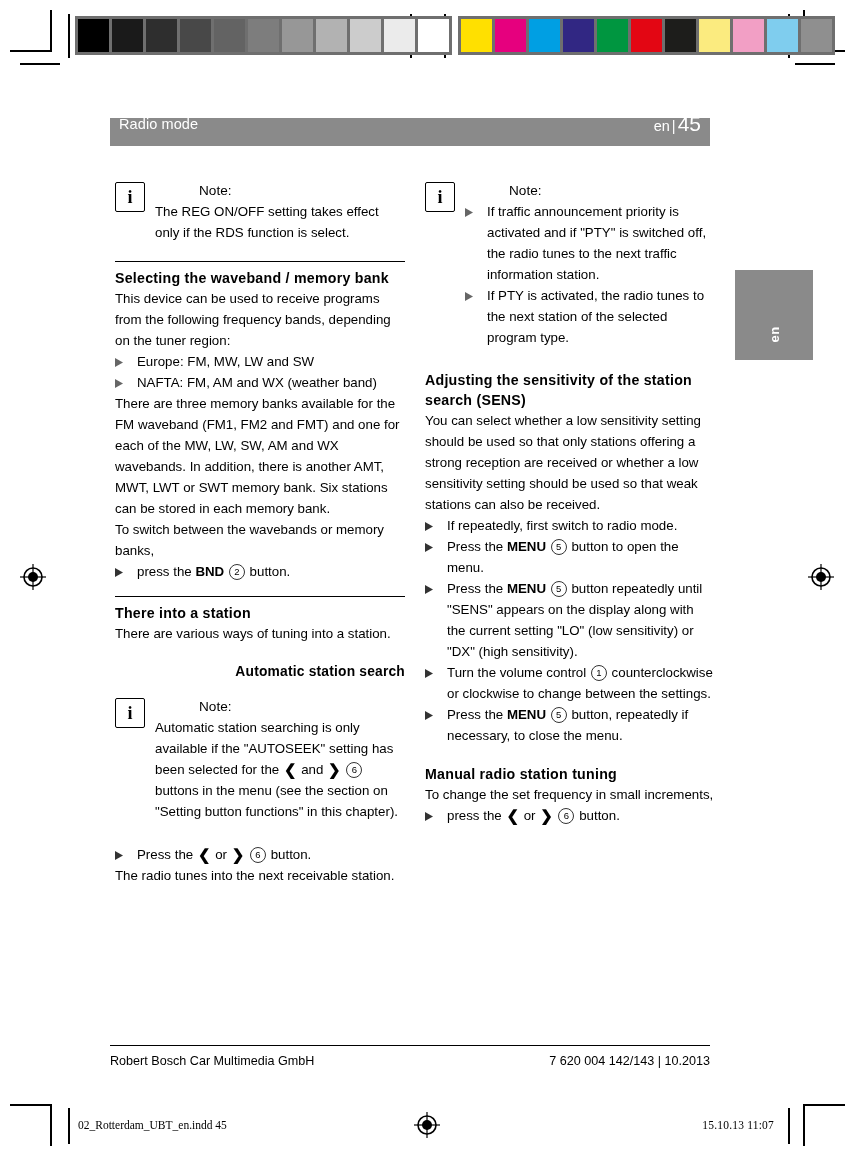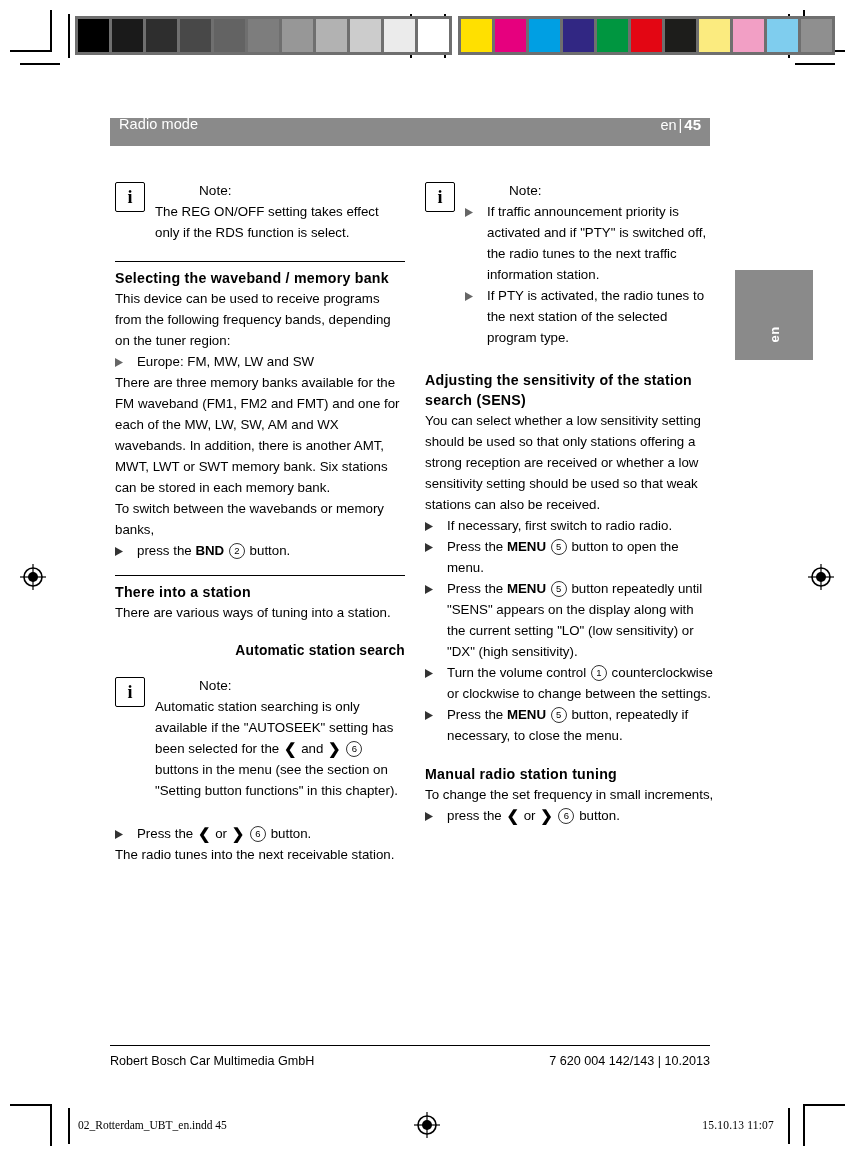--- a/index.html
+++ b/index.html
@@ -27,21 +27,21 @@
 
   
   .hdr{
     position:absolute;left:0;top:38px;width:600px;height:28px;
     background:#8a8a8a;color:#fff;
     display:flex;align-items:center;justify-content:space-between;
     box-sizing:border-box;padding:0 9px 16px 9px;
   }
   .hdr .htitle{font-size:14.5px;letter-spacing:.1px;}
   .hdr .hpage{font-size:14.5px;}
-  .hdr .hpage .num{font-weight:bold;font-size:15px;}
+  .hdr .hpage .num{font-weight:normal;font-size:21px;}
   .hdr .hpage .pipe{padding:0 2px;}
 
   
   .sidetab{
     position:absolute;left:735px;top:270px;width:78px;height:90px;
     background:#8a8a8a;
   }
   .sidetab .lbl{
     position:absolute;left:50%;bottom:18px;transform:translateX(-50%) rotate(-90deg);
     transform-origin:center;
@@ -230,20 +230,26 @@
       <div class="gap6"></div>
 
       <h2 class="sec">Selecting the waveband / memory bank</h2>
       <p class="p">This device can be used to receive programs from the following frequency bands, depending on the tuner region:</p>
 
       <div class="bl">
         <span class="tri"><svg width="8" height="9" viewBox="0 0 8 9">
               <polygon points="0,0 8,4.5 0,9" fill="#666"></polygon>
             </svg></span>
         <span class="btxt">Europe:  FM, MW, LW and SW</span>
+      </div>
+      <div class="bl">
+        <span class="tri"><svg width="8" height="9" viewBox="0 0 8 9">
+              <polygon points="0,0 8,4.5 0,9" fill="#666"></polygon>
+            </svg></span>
+        <span class="btxt">NAFTA: FM, AM and WX (weather band)</span>
       </div>
 
       <p class="p">There are three memory banks available for the FM waveband (FM1, FM2 and FMT) and one for each of the MW, LW, SW, AM and WX wavebands. In addition, there is another AMT, MWT, LWT or SWT memory bank. Six stations can be stored in each memory bank.</p>
       <p class="p">To switch between the wavebands or memory banks,</p>
 
       <div class="bl">
         <span class="tri"><svg width="8" height="9" viewBox="0 0 8 9">
               <polygon points="0,0 8,4.5 0,9" fill="#333"></polygon>
             </svg></span>
         <span class="btxt"><span>press the </span><span class="bold">BND</span> <span class="cnum">2</span><span> button.</span></span>
@@ -307,21 +313,21 @@
 
       <div class="gap22"></div>
 
       <h2 class="sec">Adjusting the sensitivity of the station search (SENS)</h2>
       <p class="p">You can select whether a low sensitivity setting should be used so that only stations offering a strong reception are received or whether a low sensitivity setting should be used so that weak stations can also be received.</p>
 
       <div class="bl">
         <span class="tri"><svg width="8" height="9" viewBox="0 0 8 9">
               <polygon points="0,0 8,4.5 0,9" fill="#333"></polygon>
             </svg></span>
-        <span class="btxt">If necessary, first switch to radio radio.</span>
+        <span class="btxt">If repeatedly, first switch to radio mode.</span>
       </div>
 
       <div class="bl">
         <span class="tri"><svg width="8" height="9" viewBox="0 0 8 9">
               <polygon points="0,0 8,4.5 0,9" fill="#333"></polygon>
             </svg></span>
         <span class="btxt"><span>Press the </span><span class="bold">MENU</span> <span class="cnum">5</span><span> button to open the menu.</span></span>
       </div>
 
       <div class="bl">

